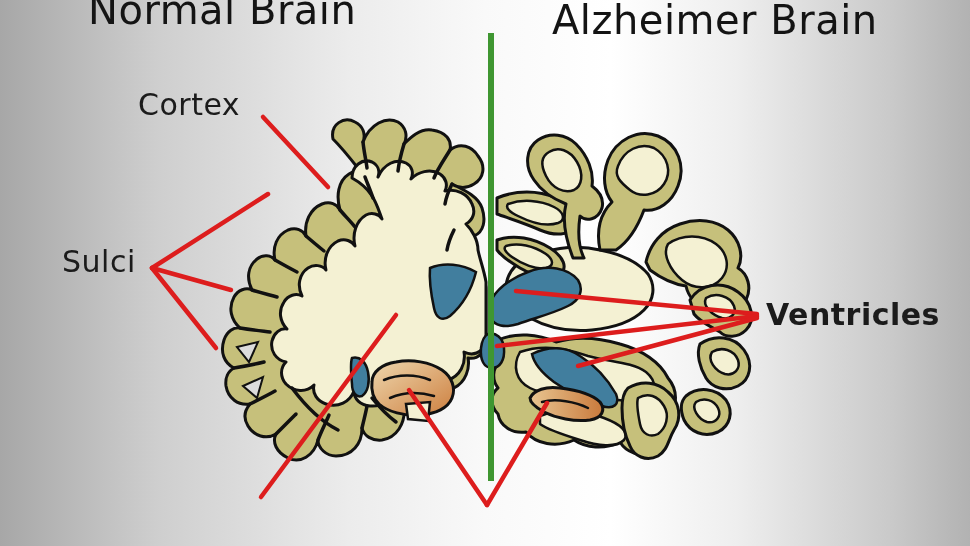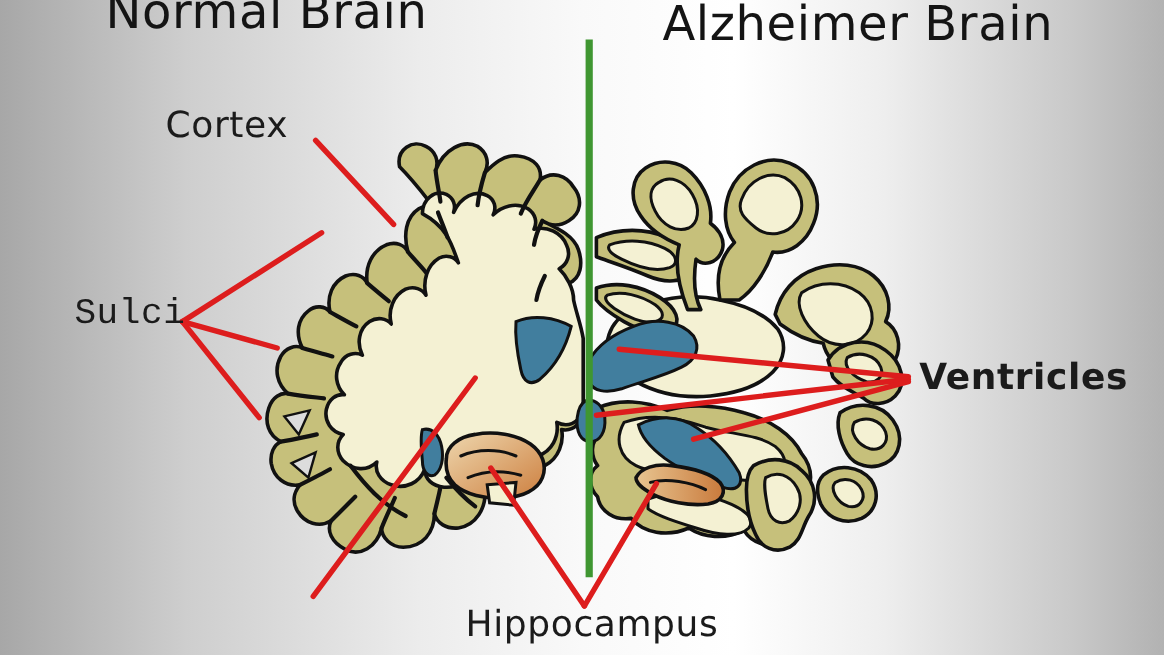--- a/index.html
+++ b/index.html
@@ -240,16 +240,15 @@
       <line x1="757" y1="314" x2="516" y2="291"></line>
       <line x1="757" y1="316" x2="497" y2="346"></line>
       <line x1="757" y1="318" x2="578" y2="366"></line>
     </g>
   </svg>
 
   <div class="title" style="left:88px;top:-12px;">Normal Brain</div>
   <div class="title" style="left:552px;top:-2px;">Alzheimer Brain</div>
 
   <div class="lbl" style="left:138px;top:88px;">Cortex</div>
-  <div class="lbl" style="left:62px;top:245px;font-family:Liberation Mono, monospace;">Sulci</div>
-  <div class="lbl" style="left:388px;top:504px;">Hippocampus</div>
+  <div class="lbl" style="left:62px;top:245px;">Sulci</div>
   <div class="lbl" style="left:766px;top:298px;font-weight:bold;">Ventricles</div>
 </div>
 
 </body></html>

